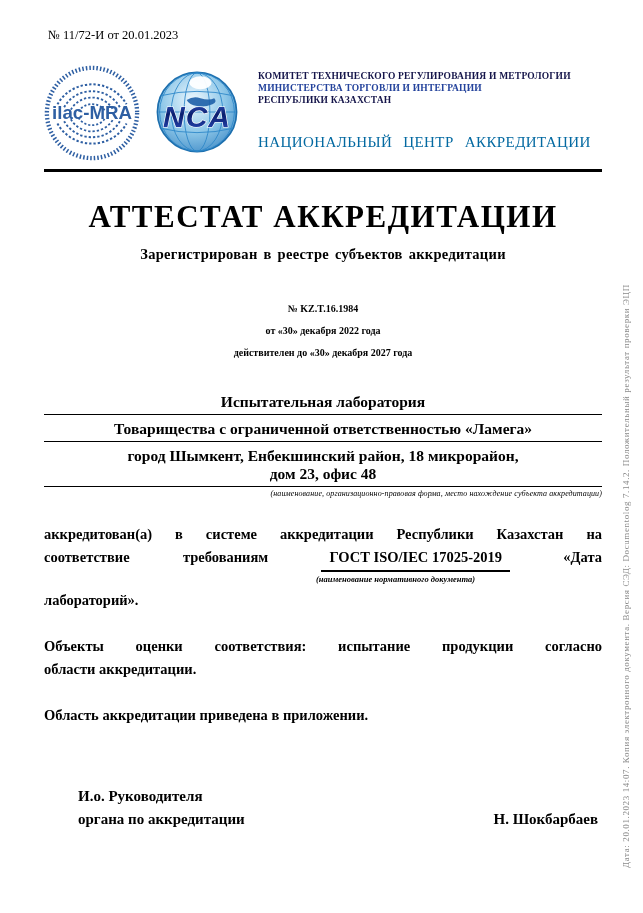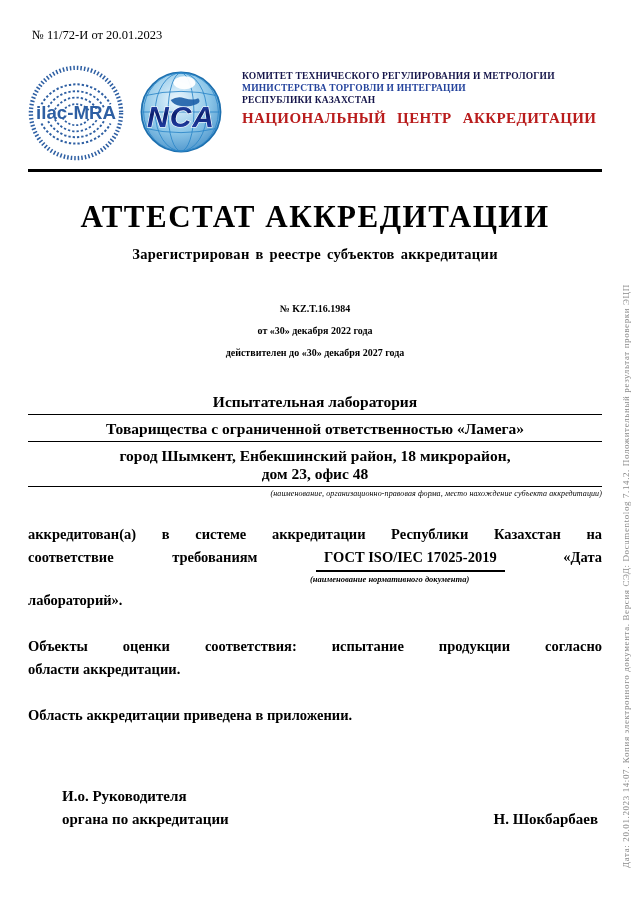--- a/index.html
+++ b/index.html
@@ -4,31 +4,31 @@
 <style>
   html,body{margin:0;padding:0;background:#ffffff;}
   .page{
     position:relative;
     width:643px;height:913px;
     background:#ffffff;
     font-family:"Liberation Serif","DejaVu Serif",serif;
     color:#000;
     overflow:hidden;
     box-sizing:border-box;
-    padding:24px 41px 0 28px;
+    padding:24px 41px 0 44px;
   }
   .doc-number{font-size:12.5px;margin:4px 0 0 4px;}
   .header-row{display:flex;align-items:flex-start;margin-top:22px;}
   .logo-ilac{width:96px;height:96px;flex:0 0 auto;}
   .logo-nca{width:86px;height:86px;flex:0 0 auto;margin:4px 0 0 14px;}
   .header-text{margin-left:18px;padding-top:5px;}
   .committee-line{font-size:9.5px;font-weight:bold;line-height:12px;letter-spacing:0.2px;}
   .c-dark{color:#15154a;}
   .c-blue{color:#24439c;}
-  .org-title{margin-top:4px;font-size:15px;font-weight:bold;color:#b91c1c;word-spacing:7px;letter-spacing:0.4px;}
+  .org-title{margin-top:28px;font-size:15px;font-weight:normal;color:#0369a1;word-spacing:7px;letter-spacing:0.4px;}
   .rule-thick{border:none;border-top:3.5px solid #000;margin:8px 0 0 0;}
   .cert-title{margin-top:27px;text-align:center;font-size:31px;font-weight:bold;letter-spacing:1.5px;}
   .cert-subtitle{margin-top:11px;text-align:center;font-size:14.5px;font-weight:bold;letter-spacing:0.3px;word-spacing:2px;}
   .reg-block{margin-top:35px;text-align:center;font-size:10px;font-weight:bold;line-height:22px;}
   .subject{margin-top:29px;}
   .u-line{border-bottom:1.8px solid #000;text-align:center;font-size:15.5px;font-weight:bold;padding-bottom:3px;}
   .u-line + .u-line{padding-top:5px;}
   .subject-caption{margin-top:2px;text-align:right;font-size:8px;font-style:italic;letter-spacing:0.1px;}
   .body-text{margin-top:25px;font-size:14.5px;font-weight:bold;line-height:23px;}
   .jline{text-align:justify;text-align-last:justify;}

